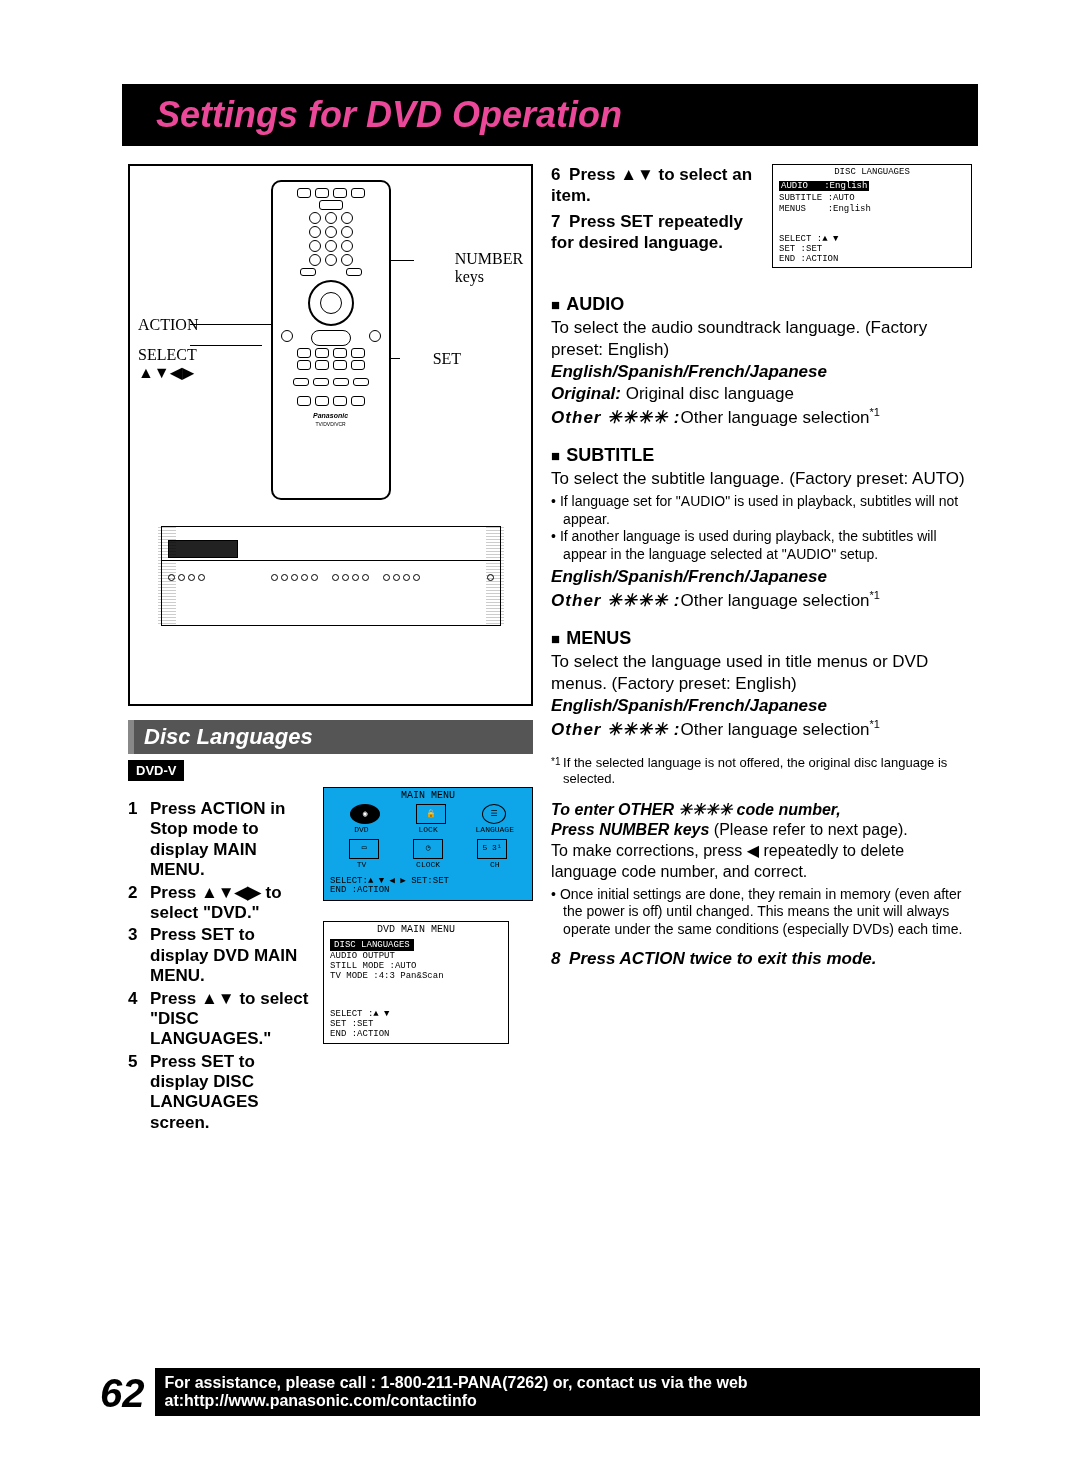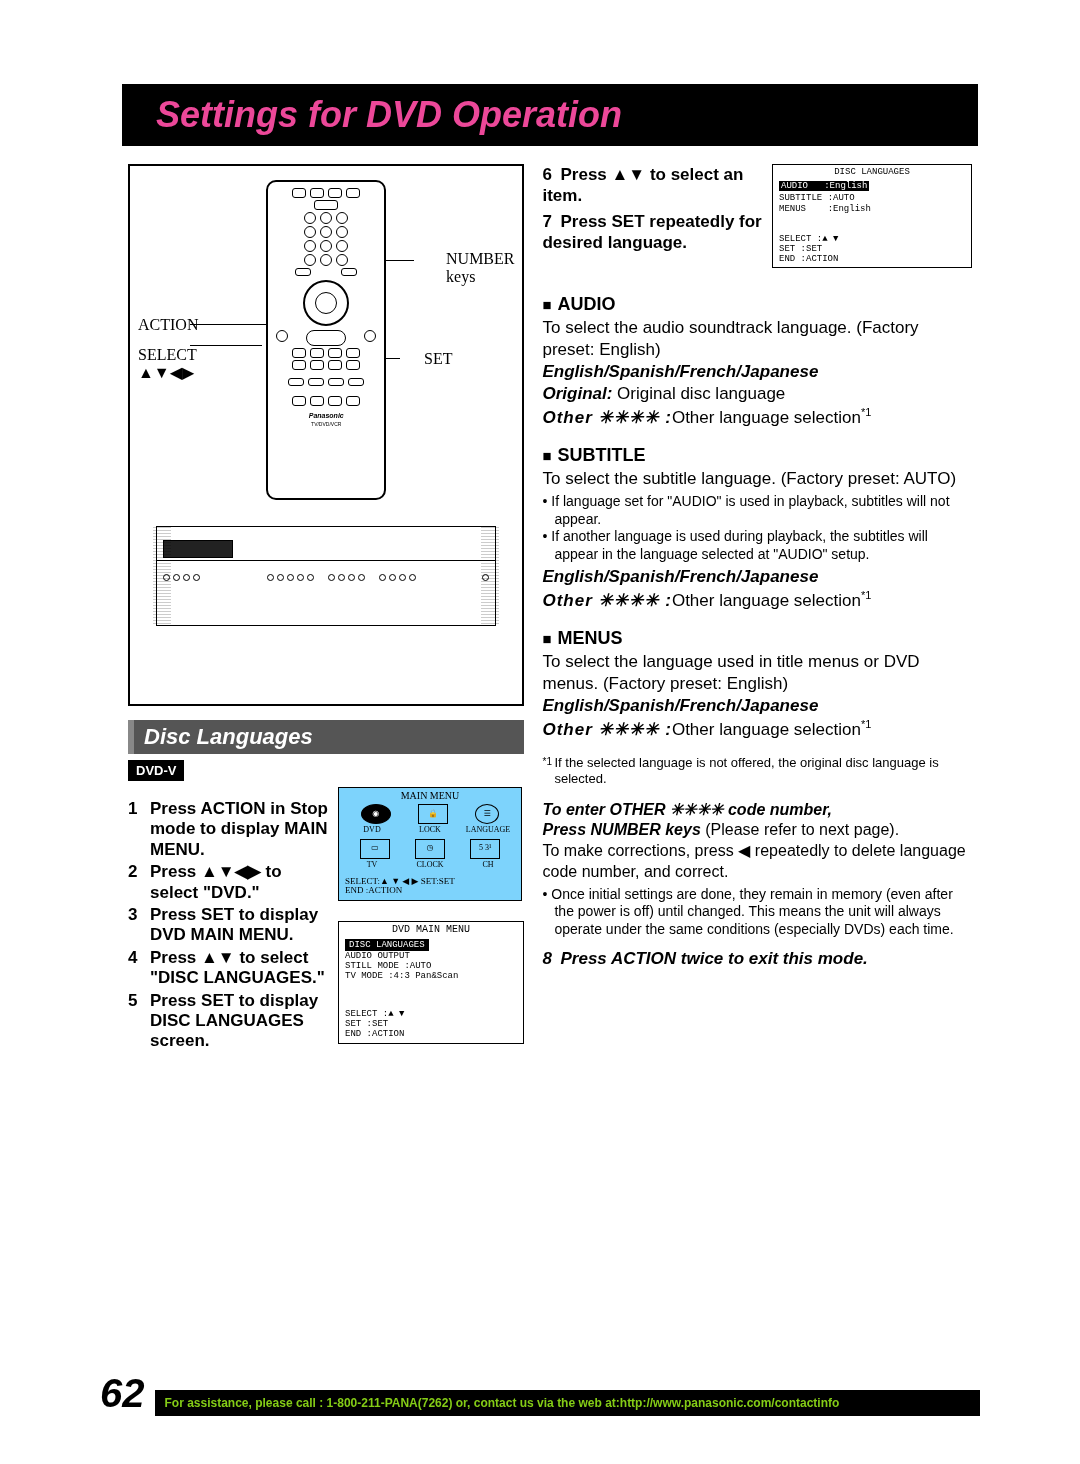--- a/index.html
+++ b/index.html
@@ -48,21 +48,21 @@
   .section-hd { background:#555; color:#fff; font-size:22px; font-weight:bold; font-style:italic; padding:4px 10px; margin-bottom:6px; border-left:6px solid #888;}
   .dvdv { display:inline-block; border:2px solid #000; background:#000; color:#fff; font-size:13px; font-weight:bold; padding:1px 6px; margin-bottom:6px;}
   .body15 { font-size:17px; line-height:1.3; }
   ol.steps { list-style:none; font-weight:bold; font-size:17px; counter-reset: step; margin-top:12px; width:200px;}
   ol.steps > li { counter-increment: step; padding-left:22px; position:relative; margin-bottom:2px; line-height:1.2;}
   ol.steps > li::before { content: counter(step); position:absolute; left:0; font-weight:bold;}
 
   .leftbottom { display:flex; gap:10px; align-items:flex-start;}
   .osdstack { display:flex; flex-direction:column; gap:20px; flex:1;}
 
-  .osd { border:1px solid #000; background:#7dd3fc; font-family: Liberation Serif, serif; font-size:10px; line-height:1.1; width:184px; }
+  .osd { border:1px solid #000; background:#0ea5e9; font-family: Liberation Mono, monospace; font-size:10px; line-height:1.1; width:210px; }
   .osd-title { text-align:center; font-size:10px; padding:2px 0 1px;}
   .osd-icons { display:flex; justify-content:space-around; padding:2px 8px; }
   .osd-ic { width:30px; height:20px; border:1px solid #000; font-size:8px; display:flex;align-items:center;justify-content:center;}
   .osd-ic.round{border-radius:50%; width:24px;height:20px;}
   .osd-ic.disc{border-radius:50%;background:#000;color:#fff;}
   .osd-lbls { display:flex; justify-content:space-around; font-size:8px; padding:0 4px 2px;}
   .osd-lbls span{width:33%;text-align:center;}
   .osd-foot { padding:4px 6px; font-size:9px; border-top:1px dotted transparent;}
 
   .osd2 { border:1px solid #000; width:186px; font-family:"Courier New", monospace; font-size:10px; }
@@ -86,21 +86,21 @@
   .ast { letter-spacing:1px;}
   .sup { font-size:11px; vertical-align: super;}
   ul.bul { list-style:none; padding-left:12px; font-size:14px; line-height:1.25; margin:3px 0;}
   ul.bul li::before{content:"• "; margin-left:-12px;}
   .fn { font-size:13px; line-height:1.25; margin-top:14px; padding-left:12px; position:relative;}
   .fn .mark{position:absolute;left:0;font-size:10px;top:1px;}
   .boxnote { font-size:16px; line-height:1.3; margin-top:12px; }
 
   .pagefoot { position:absolute; left:100px; right:100px; bottom:48px; display:flex; align-items:flex-end;}
   .pgnum { font-size:40px; font-weight:bold; font-style:italic; margin-right:10px;}
-  .footbar { background:#000; color:#84cc16; font-size:12px; padding:6px 10px; flex:1; font-weight:bold;}
+  .footbar { background:#000; color:#ffffff; font-size:16px; padding:6px 10px; flex:1; font-weight:bold;}
   .clr{clear:both;}
 </style>
 </head>
 <body>
 
 <div class="page">
 
   <div class="titlebar">
     <h1>Settings for DVD Operation</h1>
   </div>

